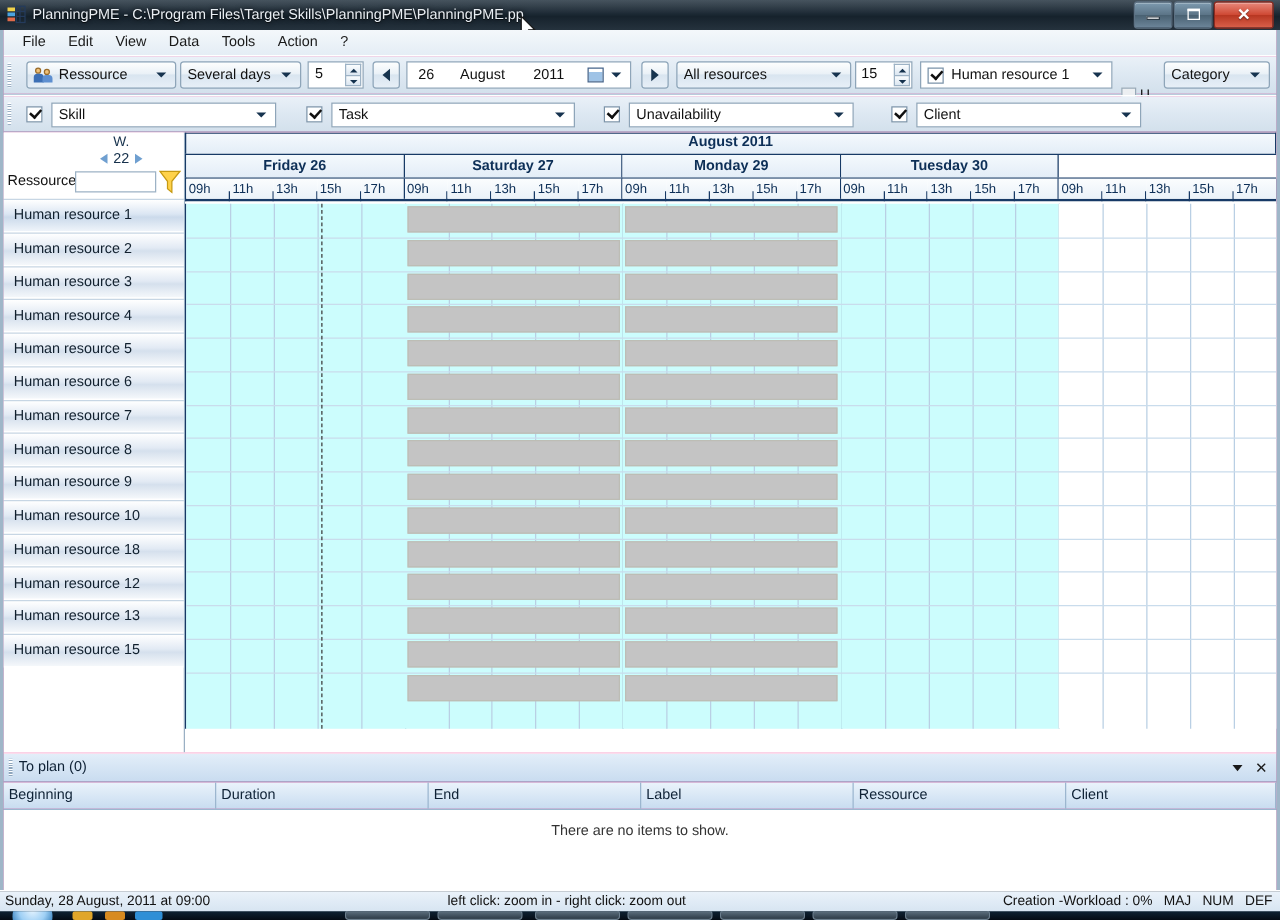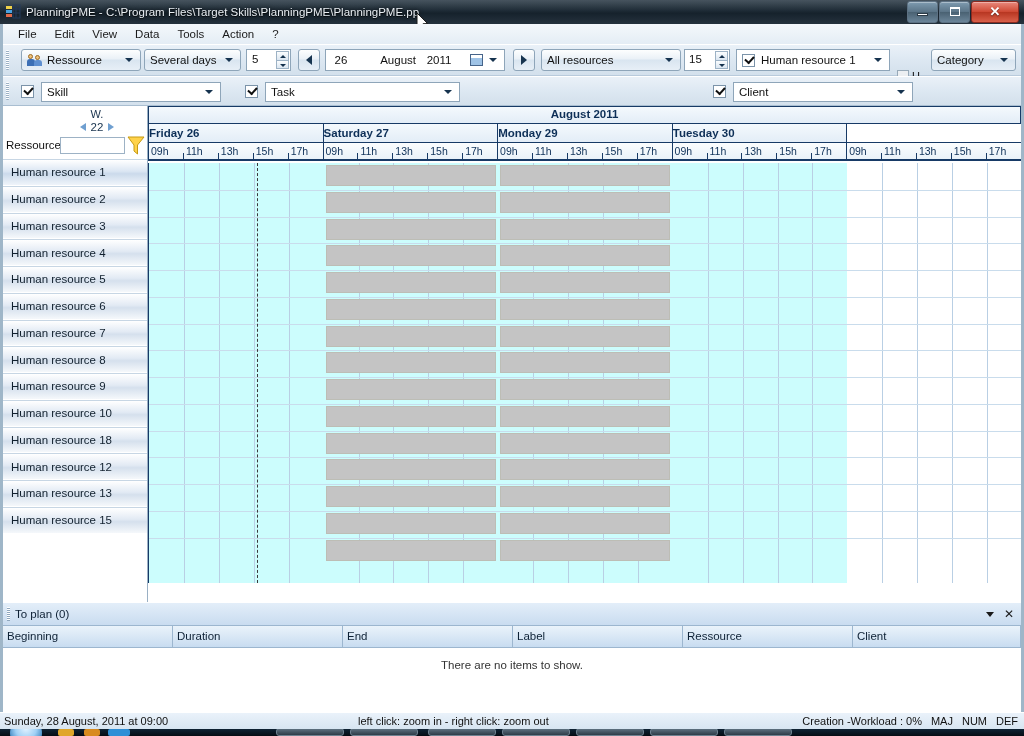--- a/index.html
+++ b/index.html
@@ -198,21 +198,21 @@
     border:1px solid #173a66;border-bottom:none;box-sizing:border-box;
     text-align:center;font-weight:bold;font-size:11.5px;color:#0d2f57;line-height:15px;
   }
   .gp-days{
     position:absolute;left:0;top:17px;width:873px;height:19px;display:flex;
     border-left:1px solid #173a66;border-top:1px solid #173a66;box-sizing:border-box;
   }
   .gp-day{
     flex:0 0 auto;border-right:1px solid #173a66;box-sizing:border-box;
     background:linear-gradient(to bottom,#f4f9fd,#e3edf7);
-    font-weight:bold;font-size:11.5px;color:#0d2f57;line-height:18px;
+    text-align:center;font-weight:bold;font-size:11.5px;color:#0d2f57;line-height:18px;
   }
   .gp-hours{
     position:absolute;left:0;top:36px;width:873px;height:19px;display:flex;
     border-left:1px solid #173a66;border-top:1px solid #173a66;border-bottom:2px solid #173a66;
     box-sizing:border-box;
   }
   .gp-hcell{
     flex:0 0 auto;box-sizing:border-box;
     background:linear-gradient(to bottom,#fbfdfe,#eaf2f9);
     font-size:10.5px;color:#0d2f57;line-height:17px;padding-left:2px;
@@ -372,21 +372,21 @@
             </div>
         </span>
       </div>
 
       <div class="ctl btnface navbtn" style="left:295px;top:4px;">
         <span class="tri-l"></span>
       </div>
 
       <div class="ctl whitefield datefield" style="left:322px;top:4px;width:180px;">
         <span style="width:30px;">26</span>
-        <span style="width:60px;text-align:right;">August</span>
+        <span style="width:60px;">August</span>
         <span style="width:46px;">2011</span>
         <span style="margin-left:auto;display:flex;align-items:center;">
           <span class="calglyph"></span>
           <span class="arrow-d"></span>
         </span>
       </div>
 
       <div class="ctl btnface navbtn" style="left:510px;top:4px;">
         <span class="tri-r"></span>
       </div>
@@ -443,20 +443,27 @@
       </div>
 
       <div class="ctl fcombo" style="left:242px;top:5px;width:215px;height:20px;">
         <span class="chk" style="position:absolute;left:0;top:3px;"></span>
         <span class="box">
           <span class="lbl">Task</span>
           <span class="arrow-d"></span>
         </span>
       </div>
 
+      <div class="ctl fcombo" style="left:480px;top:5px;width:200px;height:20px;">
+        <span class="chk" style="position:absolute;left:0;top:3px;"></span>
+        <span class="box">
+          <span class="lbl">Unavailability</span>
+          <span class="arrow-d"></span>
+        </span>
+      </div>
 
       <div class="ctl fcombo" style="left:710px;top:5px;width:200px;height:20px;">
         <span class="chk" style="position:absolute;left:0;top:3px;"></span>
         <span class="box">
           <span class="lbl">Client</span>
           <span class="arrow-d"></span>
         </span>
       </div>
     </div>
 

